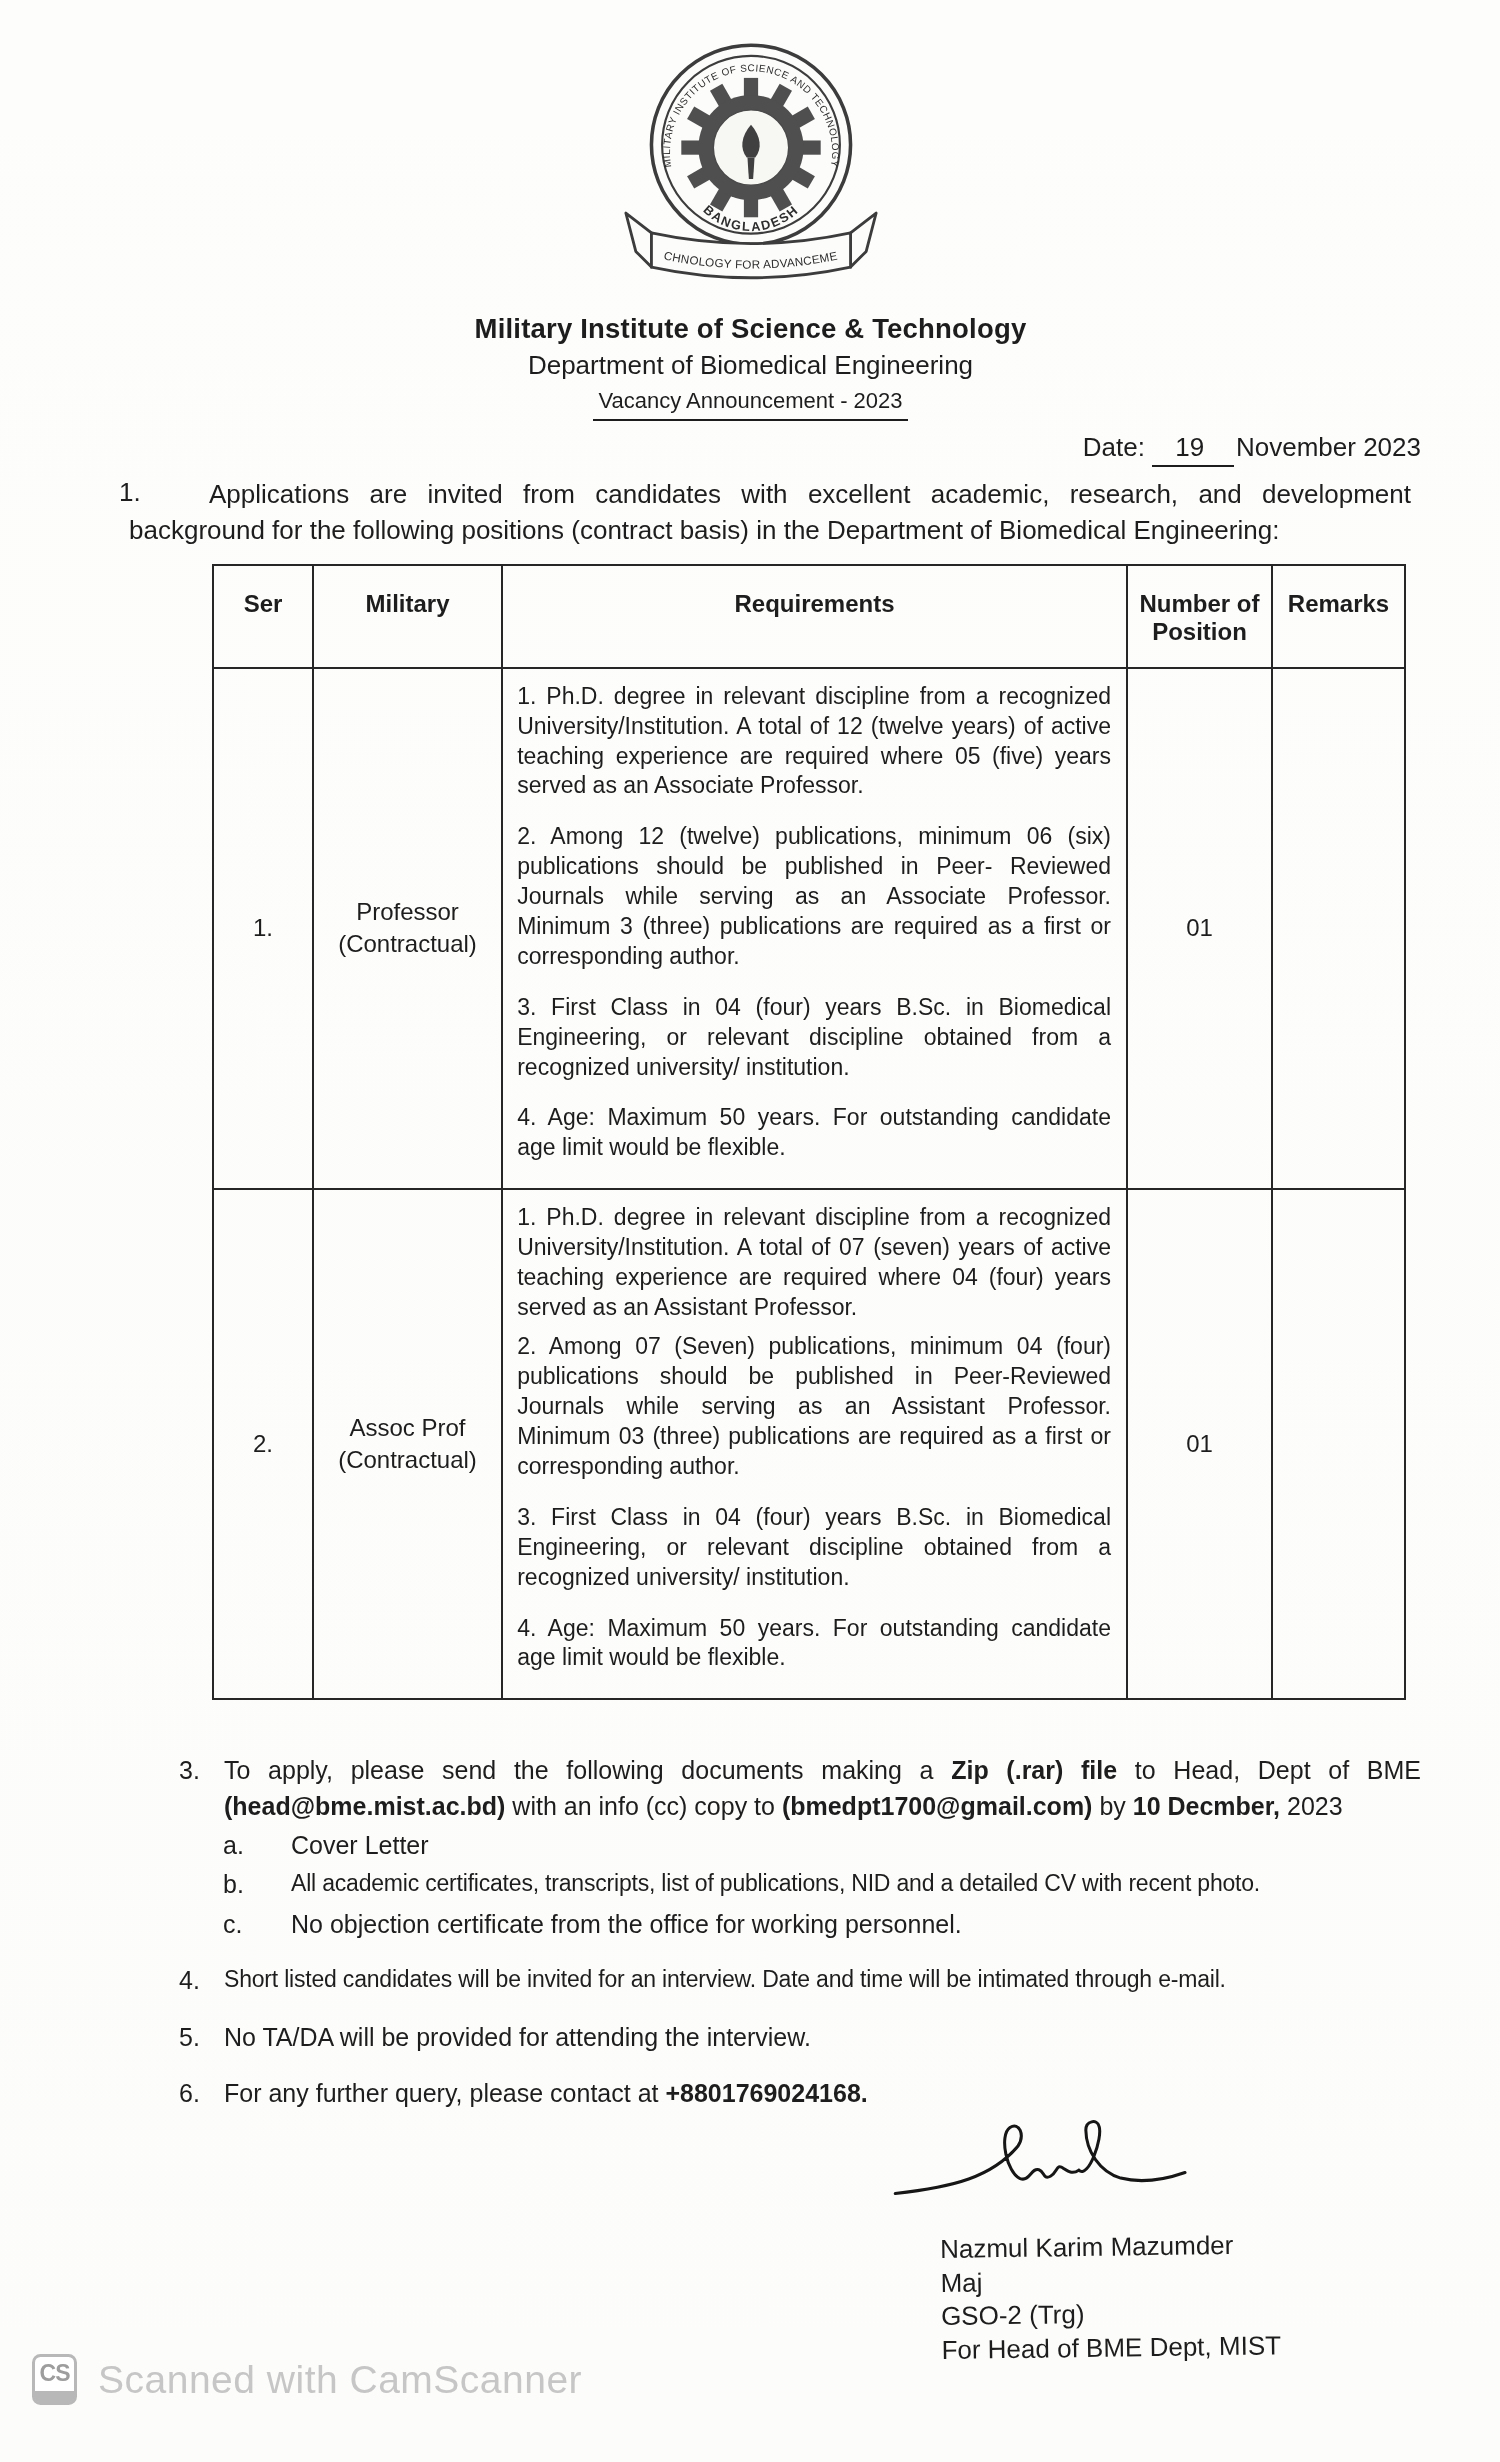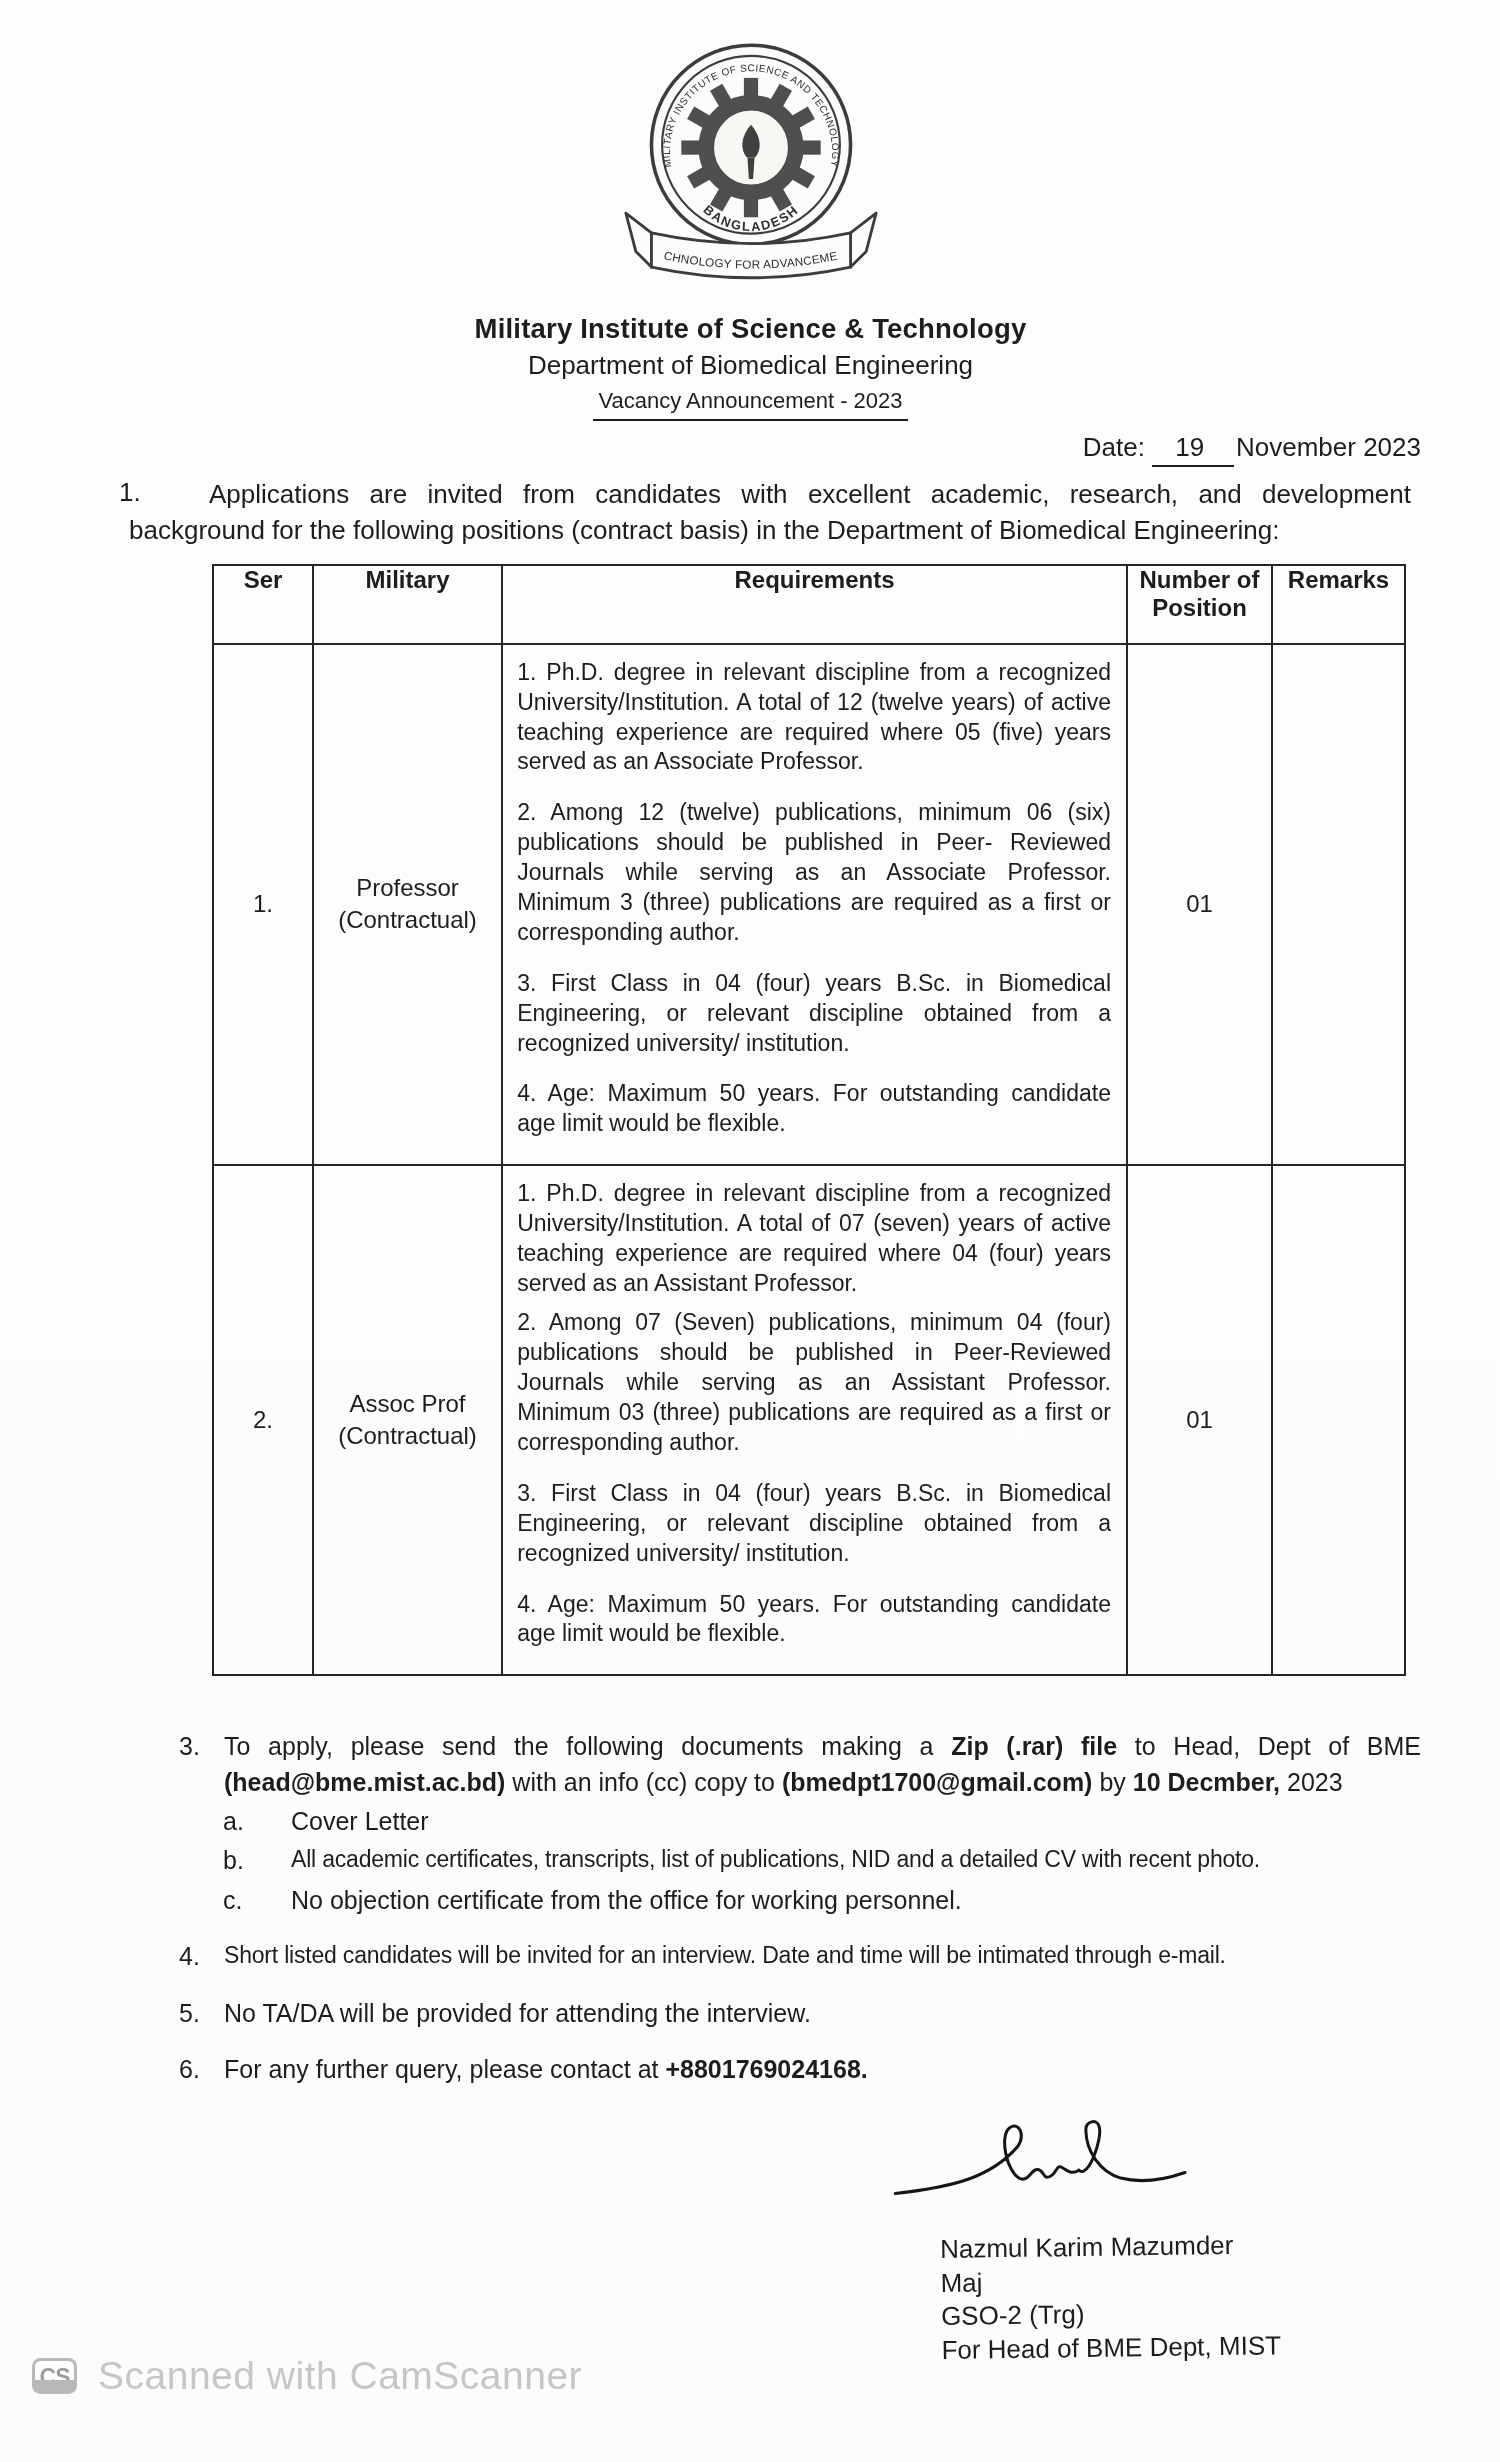--- a/index.html
+++ b/index.html
@@ -20,42 +20,42 @@
 
   .date-line { text-align:right; font-size:26px; margin-top:11px; }
   .date-underline { display:inline-block; border-bottom:2.8px solid #1d1d1d; padding:0 30px 1.9px 23px; margin-right:1.9px; }
 
   .intro { position:relative; margin-top:7.6px; }
   .intro-num { position:absolute; left:0; top:0; font-size:26px; }
   .intro p { margin:10px; font-size:26px; line-height:1.38; text-align:justify; text-indent:80px; }
 
   table.vacancy { border-collapse:collapse; table-layout:fixed; width:1192px; margin:15px 0 0 93px; }
   table.vacancy th, table.vacancy td { border:2.4px solid #262626; }
-  table.vacancy thead th { font-weight:bold; font-size:24px; vertical-align:top; padding-top:0; height:76px;text-align:center; }
+  table.vacancy thead th { font-weight:bold; font-size:24px; vertical-align:top; padding-top:24px; height:76px;text-align:center; }
   td.c-ser, td.c-pos, td.c-num { text-align:center; vertical-align:middle; font-size:24px; }
   td.c-pos { line-height:1.35; }
   td.c-req { vertical-align:top; padding:13.3px 15px 3.8px 14.2px; font-size:23px;border-radius:21px; }
   td.c-req p { margin:0 0 21px; line-height:1.3; text-align:justify; }
   td.c-req p.tight { margin-bottom:9.5px; }
 
   .items { font-size:25px; }
   .item { display:flex; margin-top:21px; line-height:1.42; }
   .item-num { flex:none; width:45px; margin-left:60px; }
   .item-body { flex:1; text-align:justify; }
   .sub-item { display:flex; margin-top:3.8px; line-height:1.42; }
   .sub-letter { flex:none; width:68px; margin-left:104px; }
   .sub-text { flex:1; }
   .nowrap { white-space:nowrap; font-size:23px; letter-spacing:-0.2px; text-align:left; }
   .apply-section { margin-top:53px; }
 
   .sig-block { position:absolute; left:888px; top:2117px; transform:rotate(-0.8deg); }
   .sig-lines { font-size:26px; line-height:1.3; margin-left:52px; margin-top:1.9px; }
 
   .footer { position:absolute; left:32px; top:2354px; display:flex; align-items:center; }
-  .cs-badge { position:relative; width:45px; height:36px; box-sizing:border-box;
+  .cs-badge { position:relative; width:45px; height:51px; box-sizing:border-box;
               border:3.8px solid #b8b8b8; border-radius:8.5px; background:#fff; }
   .cs-badge-label { font-weight:bold; font-size:23px; color:#9d9d9d; text-align:center; margin-top:2.8px; letter-spacing:-0.9px;
                     font-family:"Liberation Sans",sans-serif; }
   .cs-badge-strip { position:absolute; bottom:0; left:0; right:0; height:11.4px; background:#b8b8b8; border-radius:0 0 3.8px 3.8px; }
   .footer-text { margin-left:21px; font-size:39px; color:#c6c6c6; letter-spacing:0.5px; }
 </style>
 </head>
 <body>
 
 <div class="page">

